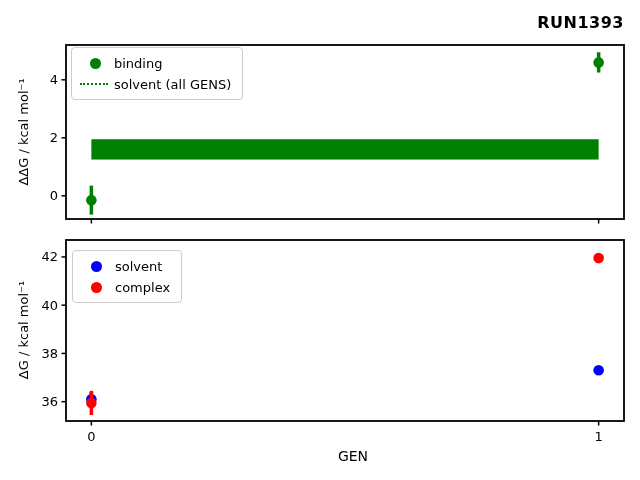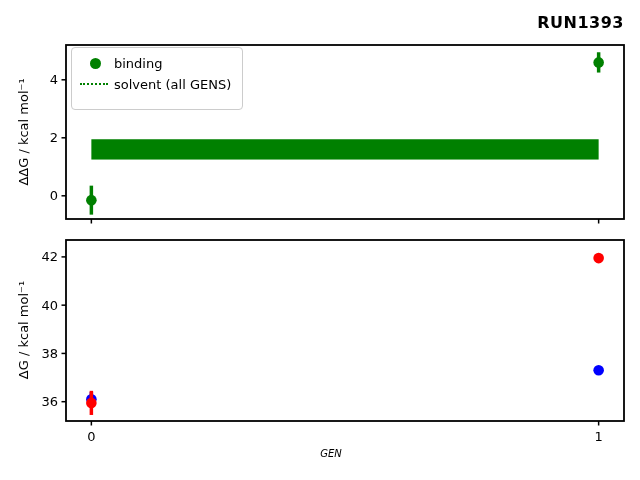--- a/index.html
+++ b/index.html
@@ -13,28 +13,27 @@
     position:absolute;left:66px;width:558px;top:6px;text-align:right;
     font-size:16px;font-weight:bold;letter-spacing:0.5px;margin-top:7px;
   }
   .ylabel{
     position:absolute;white-space:nowrap;font-size:13px;
     transform:translate(-50%,-50%) rotate(-90deg);
   }
   #ylabel-0{left:23px;top:132px;}
   #ylabel-1{left:23px;top:330px;}
   .xlabel{
-    position:absolute;left:52px;width:558px;top:448px;text-align:center;
-    font-size:10px;
-    font-style:italic;
+    position:absolute;left:74px;width:558px;top:448px;text-align:center;
+    font-size:14px;
   }
   .legend{
     position:absolute;background:rgba(255,255,255,0.85);
     border:1px solid #cccccc;border-radius:4px;
-    padding:5px 11px 15px 8px;display:flex;flex-direction:column;gap:1px;
+    padding:5px 11px 5px 8px;display:flex;flex-direction:column;gap:1px;
   }
   #legend-0{left:71px;top:47px;}
   #legend-1{left:72px;top:250px;}
   .legend-item{display:flex;align-items:center;height:20px;}
   .legend-label{font-size:13px;white-space:nowrap;}
   .legend-dot{width:11px;height:11px;border-radius:50%;margin-left:10px;margin-right:13px;flex:none;}
   .legend-line{width:28px;height:0;border-top:2px dotted #008000;margin-left:0;margin-right:6px;flex:none;}
 </style>
 </head>
 <body>
@@ -82,13 +81,23 @@
   <div class="legend" id="legend-0">
       <div class="legend-item">
         <span class="legend-marker legend-dot" style="background: rgb(0, 128, 0);"></span>
         <span class="legend-label">binding</span>
       </div>
       <div class="legend-item">
         <span class="legend-marker legend-line" style="border-top-color: rgb(0, 128, 0);"></span>
         <span class="legend-label">solvent (all GENS)</span>
       </div>
     </div>
+  <div class="legend" id="legend-1">
+      <div class="legend-item">
+        <span class="legend-marker legend-dot" style="background: rgb(0, 0, 255);"></span>
+        <span class="legend-label">solvent</span>
+      </div>
+      <div class="legend-item">
+        <span class="legend-marker legend-dot" style="background: rgb(255, 0, 0);"></span>
+        <span class="legend-label">complex</span>
+      </div>
+    </div>
 </div>
 
 </body></html>

